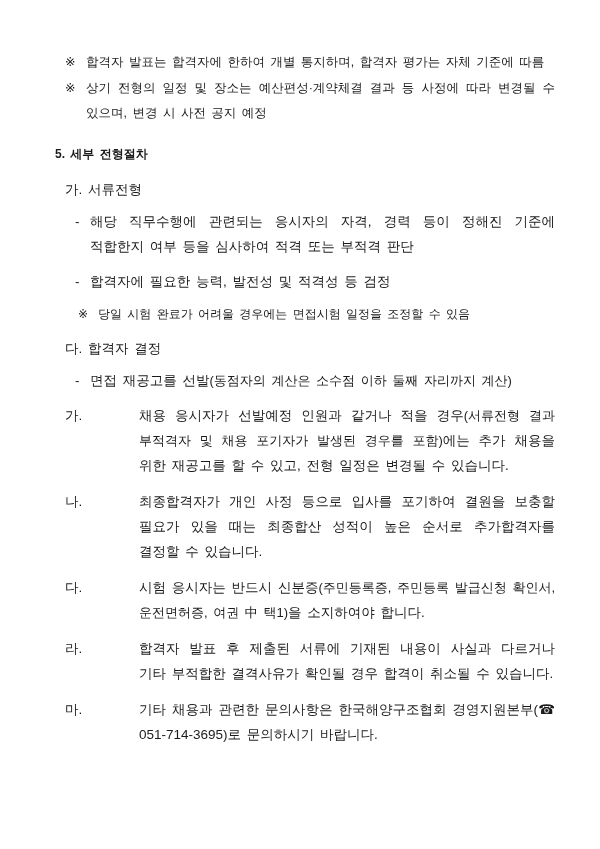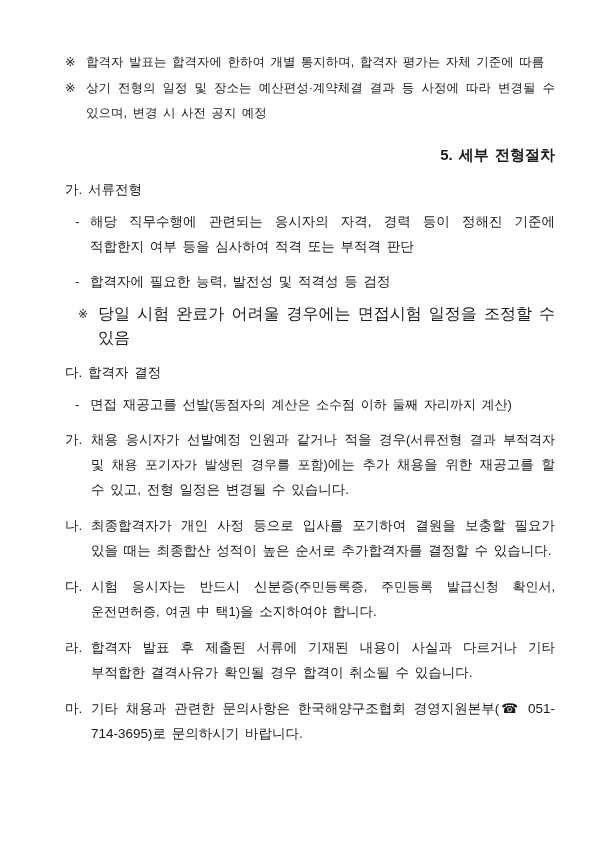--- a/index.html
+++ b/index.html
@@ -26,47 +26,46 @@
   .sm { font-size: 13px; }
 
   
   .top-notes { margin-left: 10px; margin-bottom: 18px; }
   .note { display: flex; font-size: 12.5px; line-height: 25px; margin-bottom: 1px; }
   .note .marker { flex: 0 0 21px; }
   .note .txt { flex: 1; text-align: justify; word-break: keep-all; word-spacing: 2px; }
 
   
   .sec-heading {
-    font-size: 15px;
+    font-size: 12px;
     font-weight: 700;
     line-height: 21px;
     margin: 14px 0 14px 0;
     word-spacing: 2px;
-    text-align: right;
   }
 
   
   .sub-label {
     font-size: 13.5px;
     line-height: 21px;
     margin: 12px 0 9px 10px;
     word-spacing: 2px;
   }
   .bullet { display: flex; margin: 0 0 10px 20px; }
   .bullet .marker { flex: 0 0 15px; font-size: 13.5px; line-height: 25px; }
   .bullet .txt { flex: 1; }
   .sub-note { display: flex; margin: -2px 0 10px 23px; }
   .sub-note .marker { flex: 0 0 20px; font-size: 12px; line-height: 24px; }
-  .sub-note .txt { flex: 1; font-size: 16px; line-height: 24px; text-align: justify; word-break: keep-all; word-spacing: 2px; }
+  .sub-note .txt { flex: 1; font-size: 12px; line-height: 24px; text-align: justify; word-break: keep-all; word-spacing: 2px; }
 
   
   .sec6-heading { margin-top: 30px; margin-bottom: 17px; }
   .num-item { display: flex; margin: 0 0 11px 10px; }
   .num-item .num-label { flex: 0 0 26px; font-size: 13.5px; line-height: 25px; }
-  .num-item .txt { flex: 1; }
+  .num-item .txt { flex: 1; margin-left: 48px; }
 </style>
 </head>
 <body>
 
 <div class="page">
 
   <div class="top-notes">
     <div class="note">
       <span class="marker">※</span>
       <span class="txt">합격자 발표는 합격자에 한하여 개별 통지하며, 합격자 평가는 자체 기준에 따름</span>

